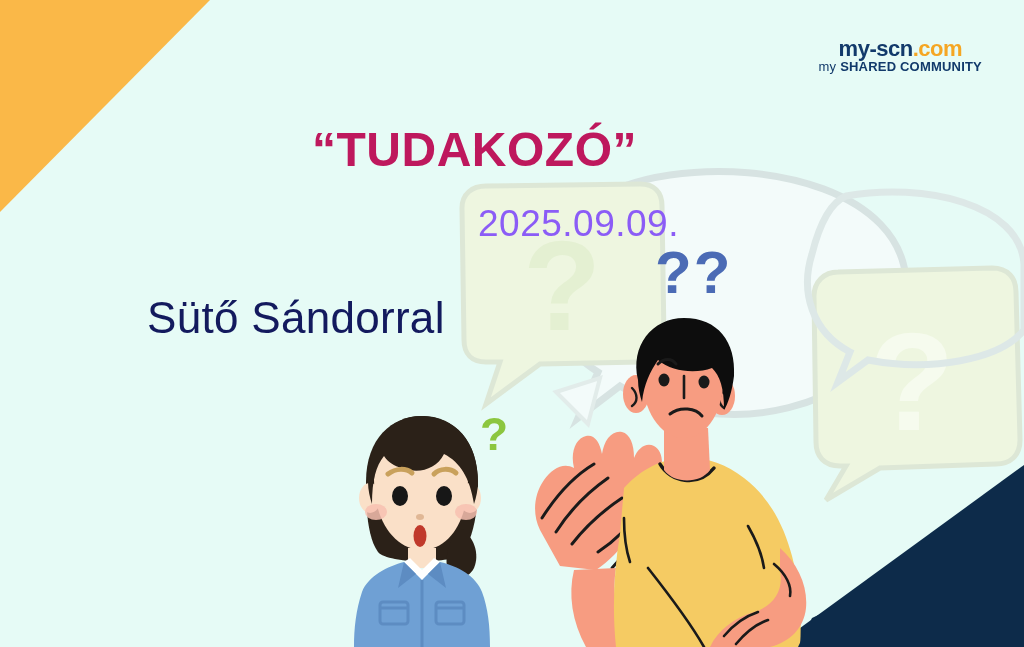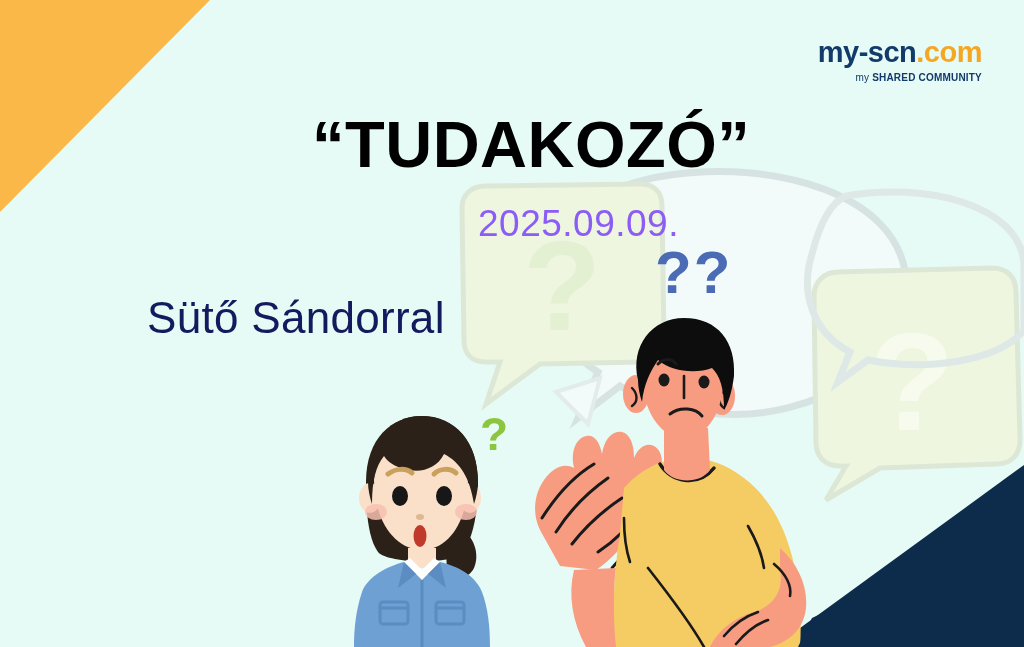--- a/index.html
+++ b/index.html
@@ -41,47 +41,46 @@
 
   
   .logo {
     position: absolute;
     right: 42px;
     top: 38px;
     text-align: center;
     line-height: 1;
   }
   .logo-main {
-    font-size: 29px;
+    font-size: 22px;
     font-weight: bold;
     letter-spacing: -0.5px;
     white-space: nowrap;
   }
   .logo-my   { color: #123a6b; }
   .logo-scn  { color: #123a6b; }
   .logo-com  { color: #f5a623; }
   .logo-tag {
-    margin-top: 6px;
-    font-size: 10px;
+    font-size: 13px;
     color: #123a6b;
     letter-spacing: 0.2px;
     white-space: nowrap;
     text-align: right;
   }
   .logo-tag .tag-my { font-weight: normal; }
   .logo-tag .tag-rest { font-weight: bold; }
 
   
   .title {
     position: absolute;
     left: 312px;
-    top: 112px;
-    font-size: 65px;
+    top: 126px;
+    font-size: 48px;
     font-weight: bold;
-    color: #000000;
+    color: #be185d;
     letter-spacing: 0.5px;
     white-space: nowrap;
     line-height: 1;
   }
   .date {
     position: absolute;
     left: 478px;
     top: 205px;
     font-size: 37px;
     color: #8b5cf6;

